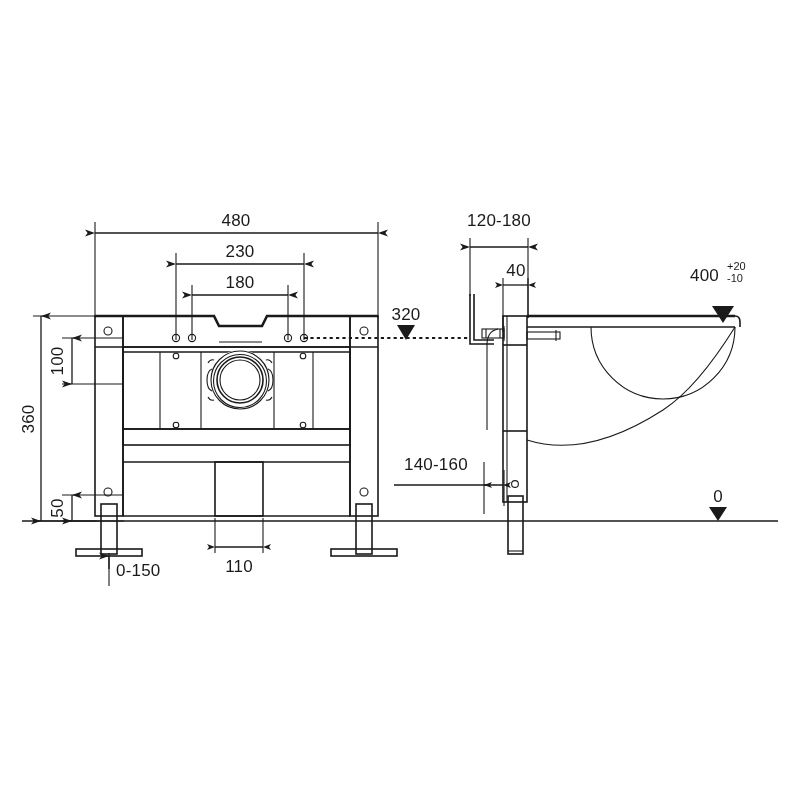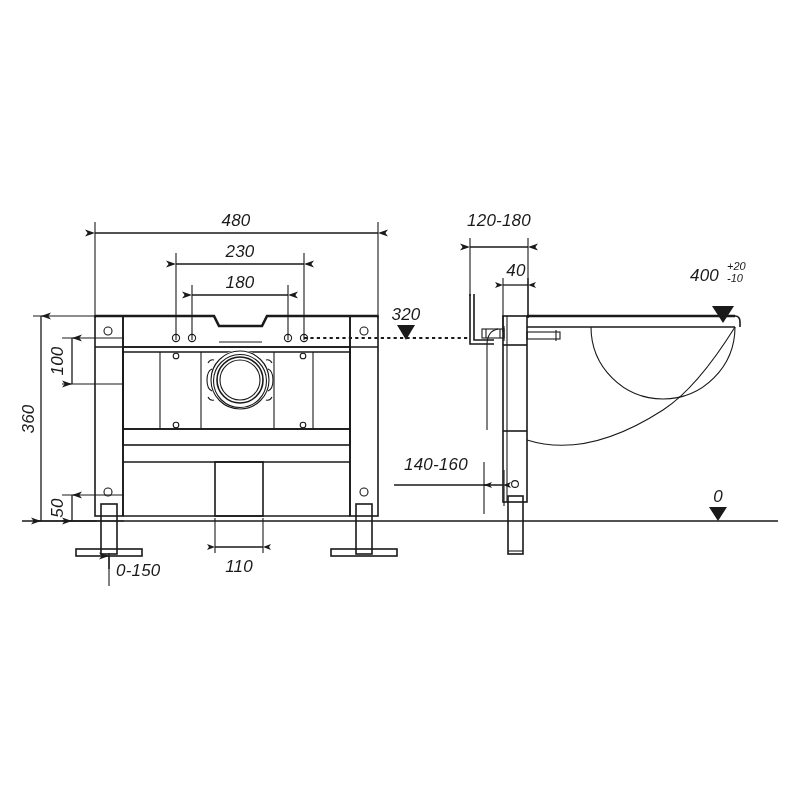--- a/index.html
+++ b/index.html
@@ -12,21 +12,20 @@
     width: 800px;
     height: 800px;
     font-family: "Liberation Sans", sans-serif;
     overflow: hidden;
   }
   #drawing-root {
     position: relative;
     width: 800px;
     height: 800px;
     background: #ffffff;
-    font-style: italic;
   }
   svg#tech-drawing {
     display: block;
     width: 800px;
     height: 800px;
   }
   .ln { stroke: #1a1a1a; fill: none; stroke-width: 1.6; }
   .ln-thin { stroke: #1a1a1a; fill: none; stroke-width: 1.1; }
   .ln-thick { stroke: #1a1a1a; fill: none; stroke-width: 2.6; }
   .dim-line { stroke: #1a1a1a; fill: none; stroke-width: 1.3; }

